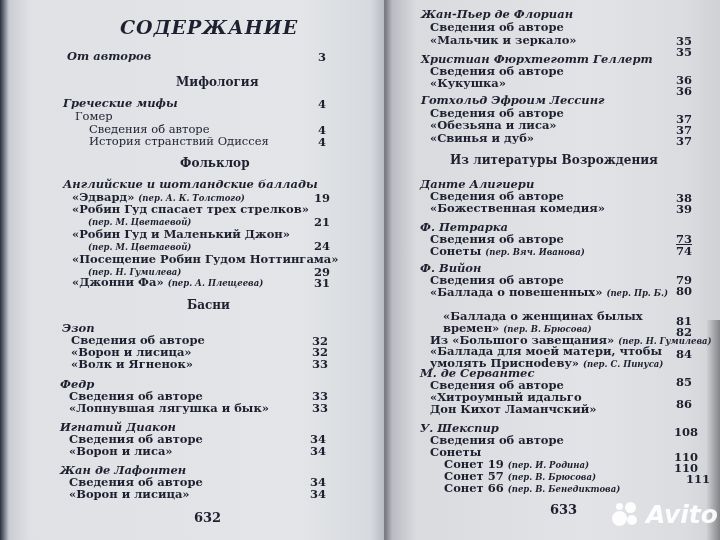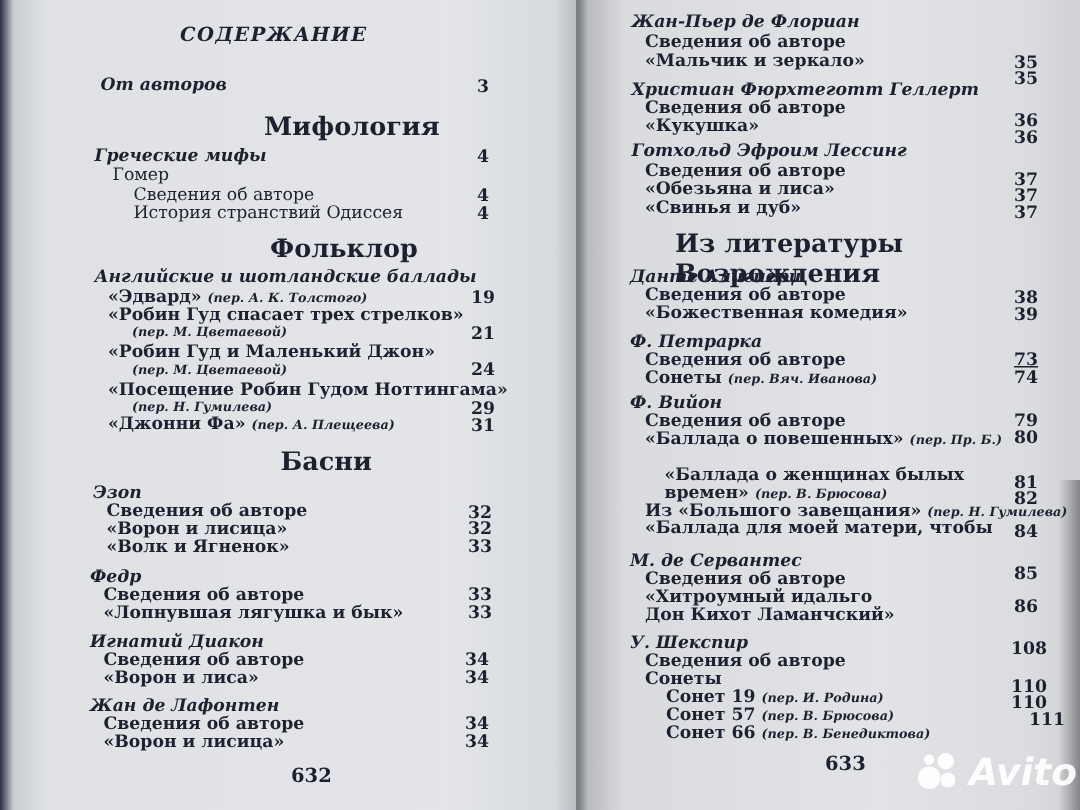--- a/index.html
+++ b/index.html
@@ -10,22 +10,22 @@
     background:linear-gradient(90deg,#2b3040 0px,#c9ccd2 9px,#dfe1e5 30px,#e3e5e8 300px,#d7dade 370px,#b9bcc2 384px,#8e9198 386px); }
   .page-right { left:386px; width:334px;
     background:linear-gradient(90deg,#7e8087 0px,#b9bbc0 6px,#d9dbdf 30px,#e2e3e6 200px,#dadcdf 300px,#cfd1d4 334px); }
   .page-right::after { content:""; position:absolute; right:0; bottom:0; width:14px; height:220px;
     background:linear-gradient(90deg,rgba(90,90,95,0),rgba(70,70,75,0.55)); }
   .bottom-edge { position:absolute; left:386px; right:0; bottom:0; height:6px; background:linear-gradient(180deg,rgba(60,60,60,0),rgba(50,50,55,0.6)); }
   .spine { position:absolute; left:384px; top:0; width:3px; height:540px; background:#7a7d84; }
 
   .line { position:absolute; white-space:nowrap; font-size:11.5px; line-height:13px; }
   .num  { position:absolute; white-space:nowrap; font-size:11.5px; line-height:13px; font-weight:bold; text-align:right; width:30px; }
-  .title { position:absolute; font-size:13px; font-weight:bold; font-style:italic; letter-spacing:1px; }
-  .section { position:absolute; font-size:17px; font-weight:bold; }
+  .title { position:absolute; font-size:19px; font-weight:bold; font-style:italic; letter-spacing:1px; }
+  .section { position:absolute; font-size:12px; font-weight:bold; }
   .author { font-style:italic; font-weight:bold; font-size:11.5px; }
   .entry { font-weight:bold; }
   .tr { font-style:italic; font-size:8.5px; font-weight:bold; margin-left:4px; }
   .pageno { position:absolute; font-size:13px; font-weight:bold; }
 
   .avito { position:absolute; left:612px; top:500px; display:flex; align-items:center; gap:4px;font-style:italic; }
   .avito-dots { position:relative; width:30px; height:26px; }
   .avito-dots span { position:absolute; border-radius:50%; background:rgba(255,255,255,0.92); }
   .avito-text { font-family:"DejaVu Sans","Liberation Sans",sans-serif; font-size:25px; font-weight:bold; color:rgba(255,255,255,0.92); letter-spacing:0px; }
 </style>
@@ -142,20 +142,21 @@
   <div class="line entry" style="left:44px;top:274px;">Сведения об авторе</div>
   <div class="num" style="left:276px;top:274px;">79</div>
   <div class="line entry" style="left:44px;top:286px;"><span>«Баллада о повешенных»</span><span class="tr">(пер. Пр. Б.)</span></div>
   <div class="num" style="left:276px;top:285px;">80</div>
   <div class="line entry" style="left:57px;top:310px;">«Баллада о женщинах былых</div>
   <div class="line entry" style="left:57px;top:322px;"><span>времен»</span><span class="tr">(пер. В. Брюсова)</span></div>
   <div class="num" style="left:276px;top:315px;">81</div>
   <div class="line entry" style="left:44px;top:334px;"><span>Из «Большого завещания»</span><span class="tr">(пер. Н. Гумилева)</span></div>
   <div class="num" style="left:276px;top:326px;">82</div>
   <div class="line entry" style="left:44px;top:345px;">«Баллада для моей матери, чтобы</div>
+  <div class="line entry" style="left:44px;top:357px;"><span>умолять Присноdеву»</span><span class="tr">(пер. С. Пинуса)</span></div>
   <div class="num" style="left:276px;top:348px;">84</div>
 
   <div class="line author" style="left:34px;top:367px;">М. де Сервантес</div>
   <div class="line entry" style="left:44px;top:379px;">Сведения об авторе</div>
   <div class="num" style="left:276px;top:376px;">85</div>
   <div class="line entry" style="left:44px;top:391px;">«Хитроумный идальго</div>
   <div class="line entry" style="left:44px;top:403px;">Дон Кихот Ламанчский»</div>
   <div class="num" style="left:276px;top:398px;">86</div>
 
   <div class="line author" style="left:34px;top:422px;">У. Шекспир</div>

